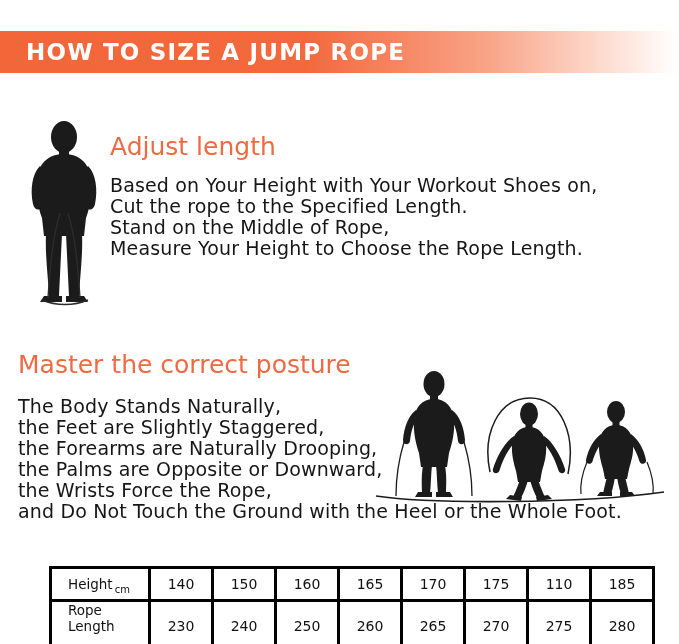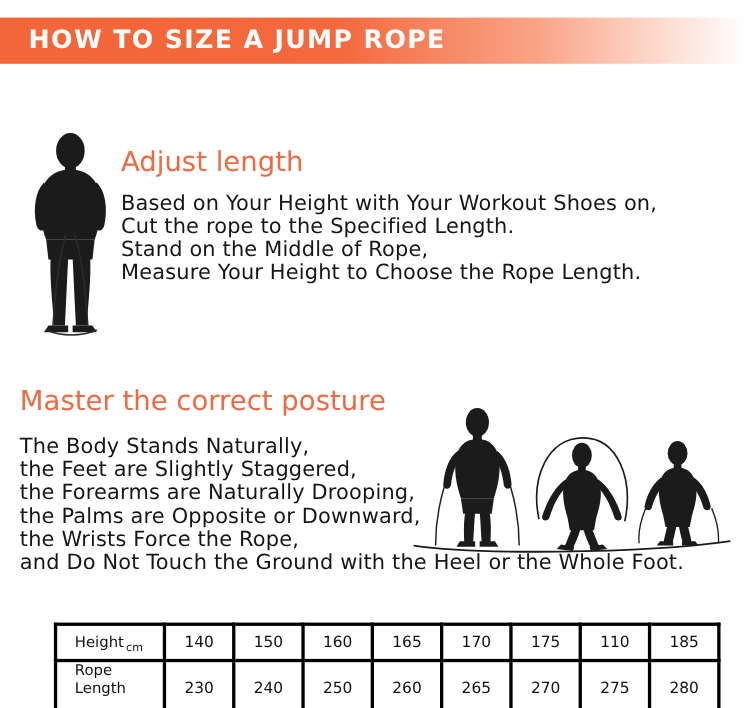--- a/index.html
+++ b/index.html
@@ -13,21 +13,21 @@
     font-family: "DejaVu Sans", sans-serif;
     color: #1a1a1a;
     overflow: hidden;
     position: relative;
   }
 
   
   .header-banner {
     position: absolute;
     left: 0;
-    top: 16px;
+    top: 31px;
     width: 679px;
     height: 42px;
     background: linear-gradient(to right, #f3663a 0%, #f3683c 45%, #f9a487 72%, #fdd9cc 88%, #ffffff 100%);
     display: flex;
     align-items: center;
   }
   .header-title {
     color: #ffffff;
     font-size: 23px;
     font-weight: bold;

